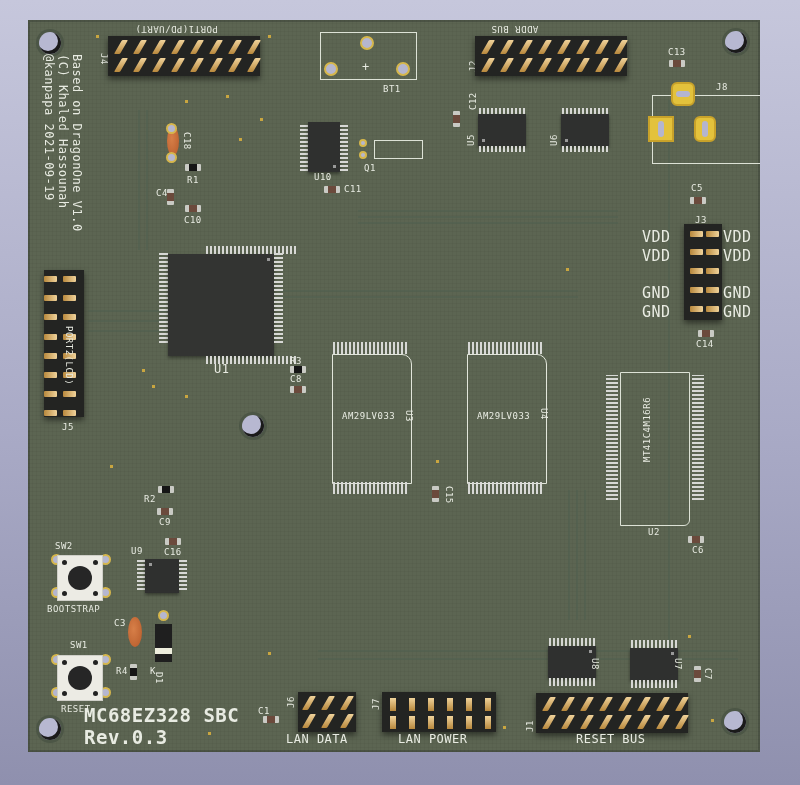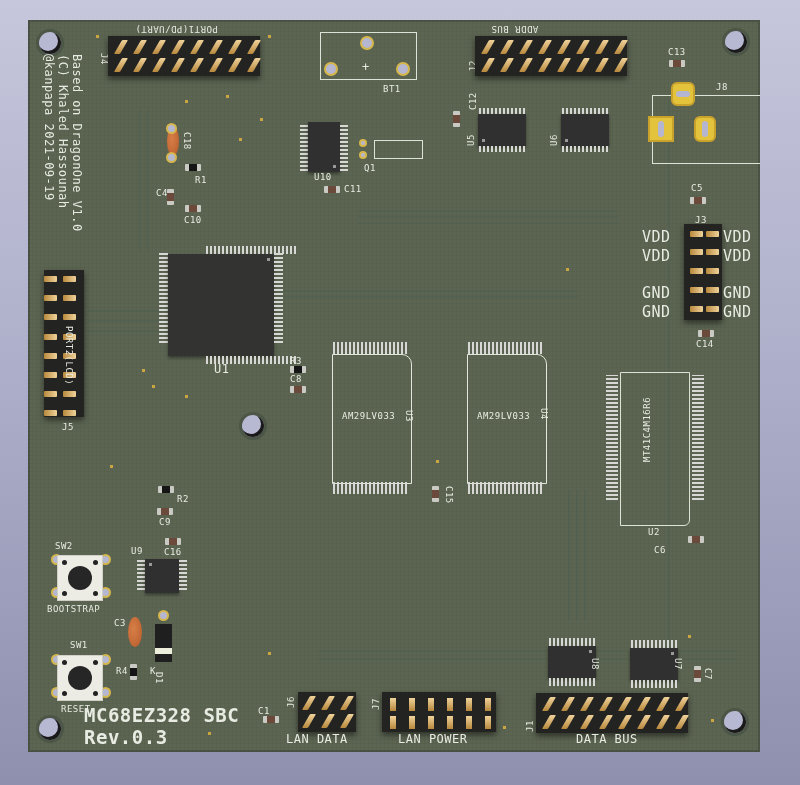--- a/index.html
+++ b/index.html
@@ -151,21 +151,21 @@
     </div>
   <div class="leads-h" style="left:534px;top:126px;width:47px;height:6px;"></div>
   <div class="silk sm" style="left:521px;top:126px;transform:rotate(-90deg);transform-origin:left top;">U6</div>
 
   <div class="cap-el" style="left:139px;top:106px;"></div>
   <div class="pad" style="left:138px;top:103px;width:7px;height:7px;"></div>
   <div class="pad" style="left:138px;top:132px;width:7px;height:7px;"></div>
   <div class="silk sm" style="left:164px;top:112px;transform:rotate(90deg);transform-origin:left top;">C18</div>
 
   <div class="smd r" style="left:157px;top:144px;"></div>
-  <div class="silk sm" style="left:159px;top:155px;margin-left:8px;">R1</div>
+  <div class="silk sm" style="left:159px;top:155px;">R1</div>
   <div class="smd v" style="left:139px;top:169px;"></div>
   <div class="silk sm" style="left:128px;top:168px;">C4</div>
   <div class="smd" style="left:157px;top:185px;"></div>
   <div class="silk sm" style="left:156px;top:195px;">C10</div>
 
   <div class="leads-v" style="left:272px;top:104px;width:8px;height:47px;"></div>
   <div class="ic" style="left:280px;top:102px;width:32px;height:50px;">
       <div class="dot" style="top:auto;bottom:4px;"></div>
     </div>
   <div class="leads-v" style="left:312px;top:104px;width:8px;height:47px;"></div>
@@ -252,24 +252,24 @@
 
   <div class="smd v" style="left:404px;top:466px;"></div>
   <div class="silk sm" style="left:426px;top:466px;transform:rotate(90deg);transform-origin:left top;">C15</div>
 
   <div class="leads-v" style="left:578px;top:355px;width:12px;height:125px;"></div>
   <div class="outline" style="left:592px;top:352px;width:68px;height:152px;border-radius:0 0 6px 0;"></div>
   <div class="leads-v" style="left:664px;top:355px;width:12px;height:125px;"></div>
   <div class="silk sm" style="left:614px;top:442px;transform:rotate(-90deg);transform-origin:left top;">MT41C4M16R6</div>
   <div class="silk sm" style="left:620px;top:507px;">U2</div>
   <div class="smd" style="left:660px;top:516px;"></div>
-  <div class="silk sm" style="left:626px;top:525px;">C6</div>
+  <div class="silk sm" style="left:664px;top:525px;">C6</div>
 
   <div class="smd r" style="left:130px;top:466px;"></div>
-  <div class="silk sm" style="left:149px;top:474px;">R2</div>
+  <div class="silk sm" style="left:116px;top:474px;">R2</div>
   <div class="smd" style="left:129px;top:488px;"></div>
   <div class="silk sm" style="left:131px;top:497px;">C9</div>
   <div class="smd" style="left:137px;top:518px;"></div>
   <div class="silk sm" style="left:136px;top:527px;">C16</div>
   <div class="silk sm" style="left:103px;top:526px;">U9</div>
   <div class="leads-v" style="left:109px;top:540px;width:8px;height:30px;"></div>
   <div class="ic" style="left:117px;top:539px;width:34px;height:34px;">
       <div class="dot" style="left:4px;"></div>
     </div>
   <div class="leads-v" style="left:151px;top:540px;width:8px;height:30px;"></div>
@@ -372,21 +372,21 @@
       <div class="pin" style="left:143px;top:4px;"></div>
     <div class="pin" style="left:10px;top:22px;"></div>
       <div class="pin" style="left:29px;top:22px;"></div>
       <div class="pin" style="left:48px;top:22px;"></div>
       <div class="pin" style="left:67px;top:22px;"></div>
       <div class="pin" style="left:86px;top:22px;"></div>
       <div class="pin" style="left:105px;top:22px;"></div>
       <div class="pin" style="left:124px;top:22px;"></div>
       <div class="pin" style="left:143px;top:22px;"></div>
   </div>
-  <div class="silk md" style="left:548px;top:712px;">DATA BUS</div>
+  <div class="silk md" style="left:548px;top:712px;">RESET BUS</div>
 
   <div class="via" style="left:68px;top:15px;"></div>
     <div class="via" style="left:240px;top:15px;"></div>
   <div class="via" style="left:157px;top:80px;"></div>
     <div class="via" style="left:198px;top:75px;"></div>
   <div class="via" style="left:232px;top:98px;"></div>
     <div class="via" style="left:211px;top:118px;"></div>
   <div class="via" style="left:114px;top:349px;"></div>
     <div class="via" style="left:124px;top:365px;"></div>
   <div class="via" style="left:157px;top:375px;"></div>

